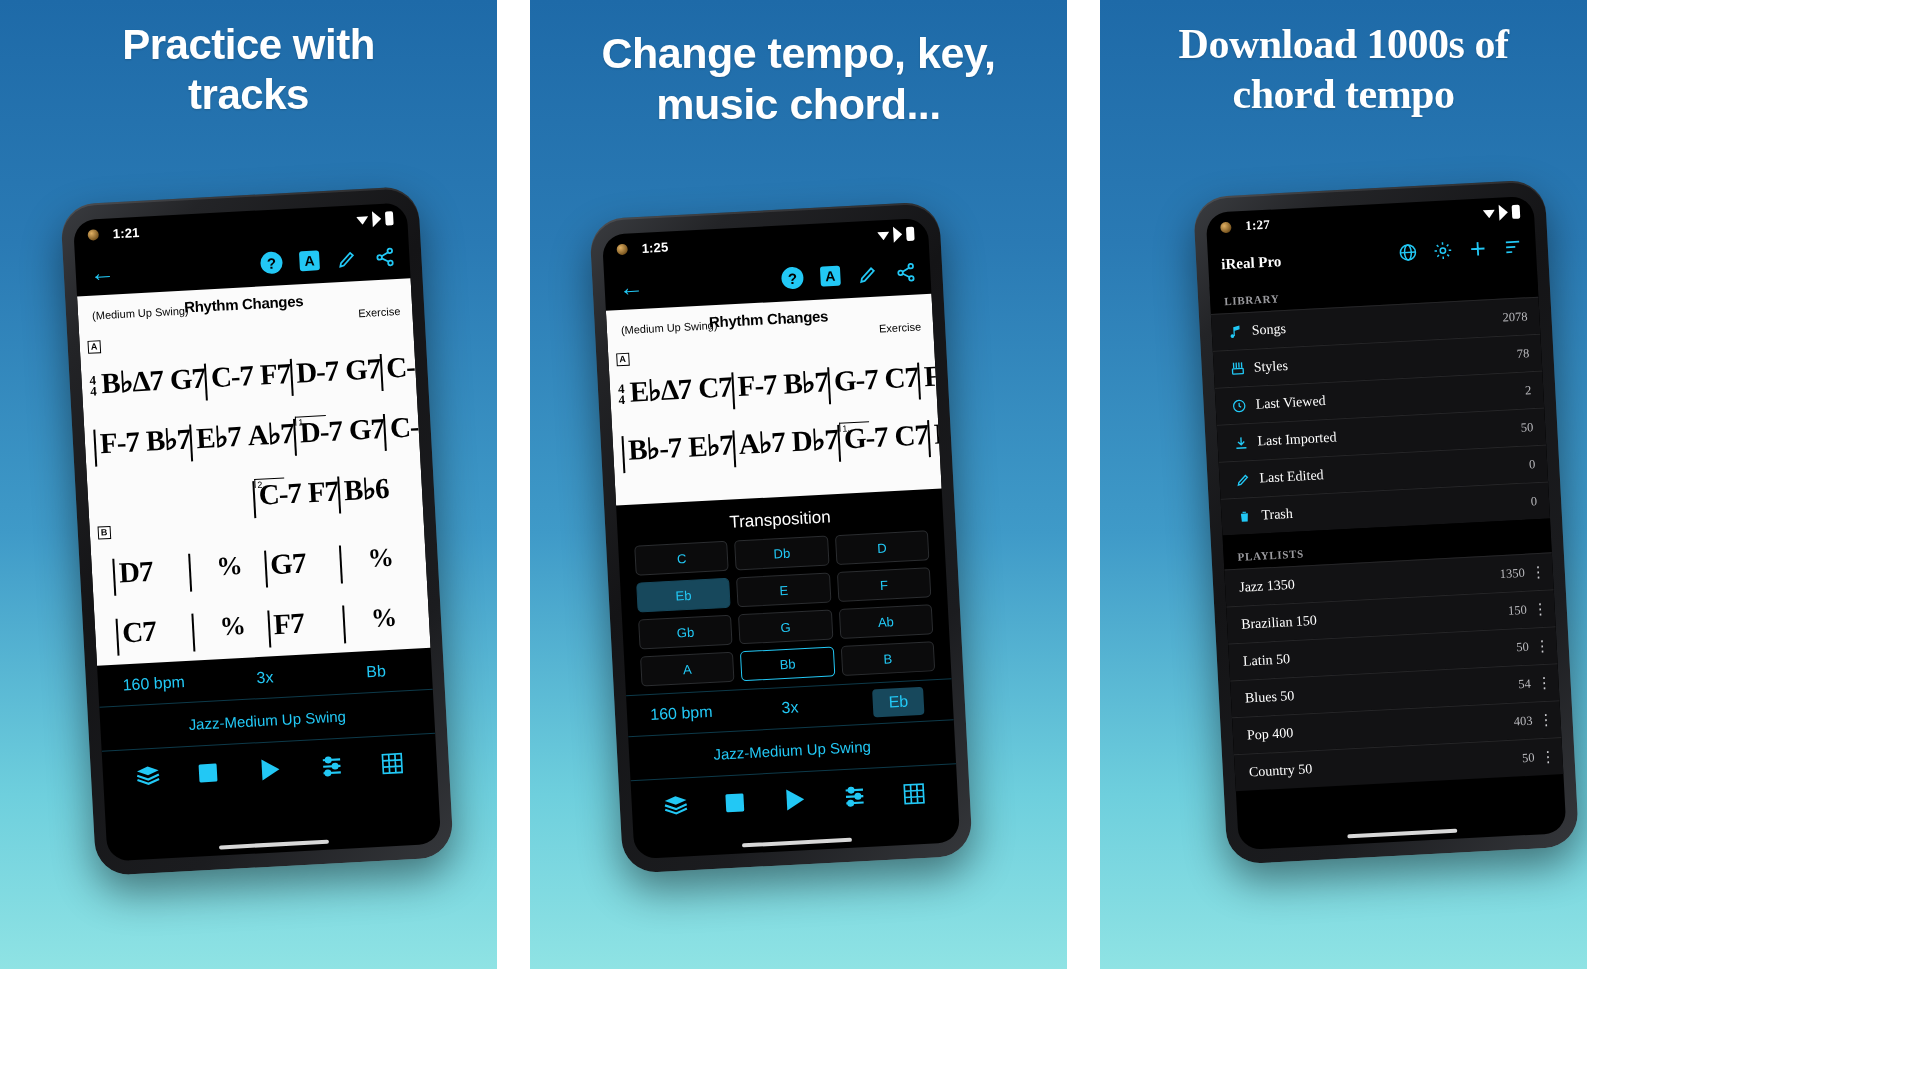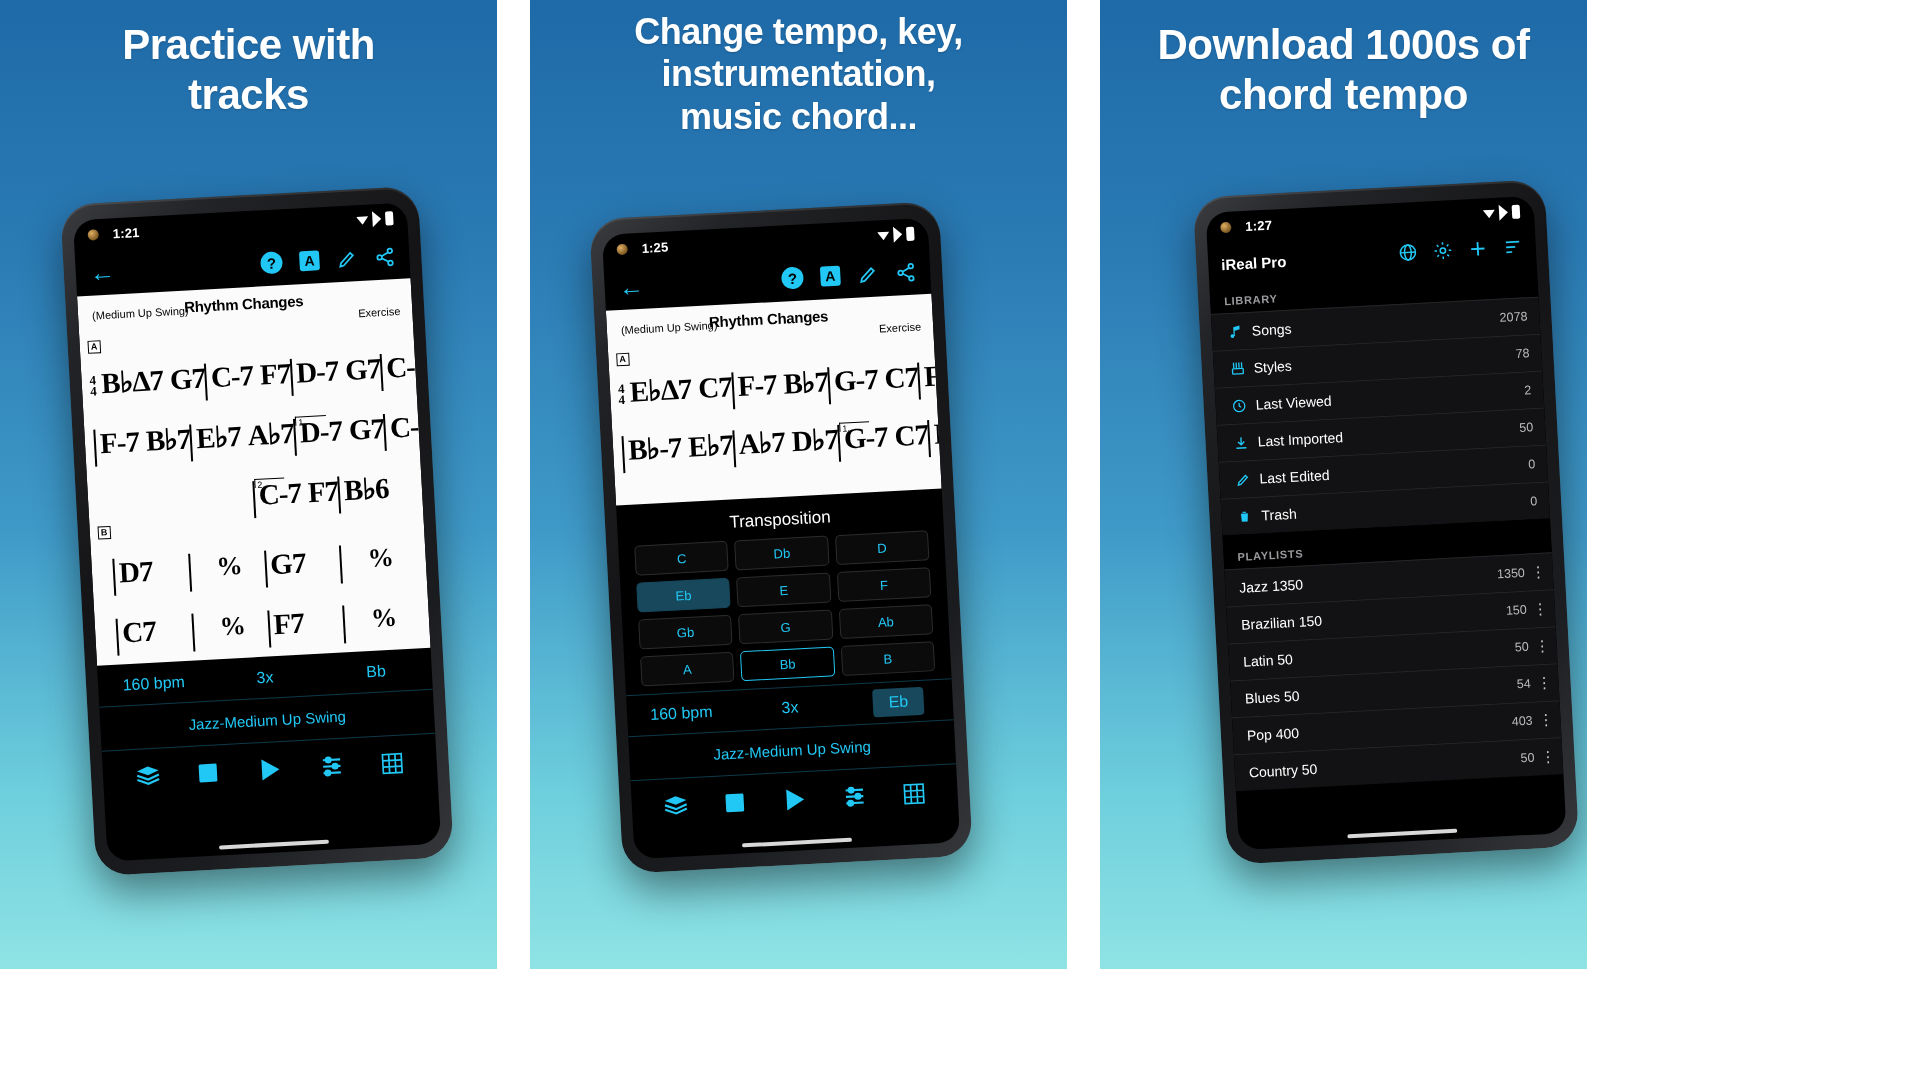--- a/index.html
+++ b/index.html
@@ -6,27 +6,27 @@
   html,body { width:1920px; height:1080px; overflow:hidden; background:#fff;
     font-family:"Liberation Sans", sans-serif; }
 
   .stage { position:relative; width:1920px; height:1080px; display:flex; }
 
   .panel { position:relative; height:969px; overflow:hidden;
     background:linear-gradient(180deg,#1e6aa8 0%, #2a7ab4 25%, #3f9ac8 55%, #6ecfdd 82%, #8fe3e4 100%); }
   .panel.p1 { width:497px; }
   .gap { width:33px; height:1080px; background:#ffffff; }
   .panel.p2 { width:537px; }
-  .panel.p3 { width:487px; }
+  .panel.p3 { width:487px;font-family:Liberation Serif, serif; }
 
   .headline { position:absolute; left:0; right:0; top:14px; text-align:center;
     color:#ffffff; font-weight:700; letter-spacing:-0.5px; line-height:1.18;
     text-shadow:0 1px 2px rgba(0,0,0,.18); padding:0 10px; }
   .p1 .headline { font-size:42px; top:20px; }
-  .p2 .headline { font-size:36px; top:11px; }
+  .p2 .headline { font-size:43px; top:28px; }
   .p3 .headline { font-size:42px; top:20px; }
 
   
   .phone { position:absolute; border-radius:34px;
     background:linear-gradient(135deg,#3a3c40 0%, #232427 14%, #141416 40%, #1b1c1f 75%, #35373b 100%);
     box-shadow:0 18px 40px rgba(0,0,0,.45), 0 2px 0 rgba(255,255,255,.10) inset;
     padding:16px 12px 14px 12px; }
   .screen { position:relative; width:100%; height:100%; background:#000;
     border-radius:22px; overflow:hidden; }
 
@@ -330,21 +330,20 @@
         <div class="homebar"></div>
       </div>
     </div>
   </div>
 
   <div class="gap"></div>
 
   <div class="panel p2">
     <div class="headline">
       <div>Change tempo, key,</div>
-      <div>instrumentation,</div>
       <div>music chord...</div>
     </div>
 
     <div class="phone">
       <div class="screen">
 
         <div class="statusbar">
           <span class="status-dot"></span>
           <span class="status-time">1:25</span>
           <span class="status-right">

